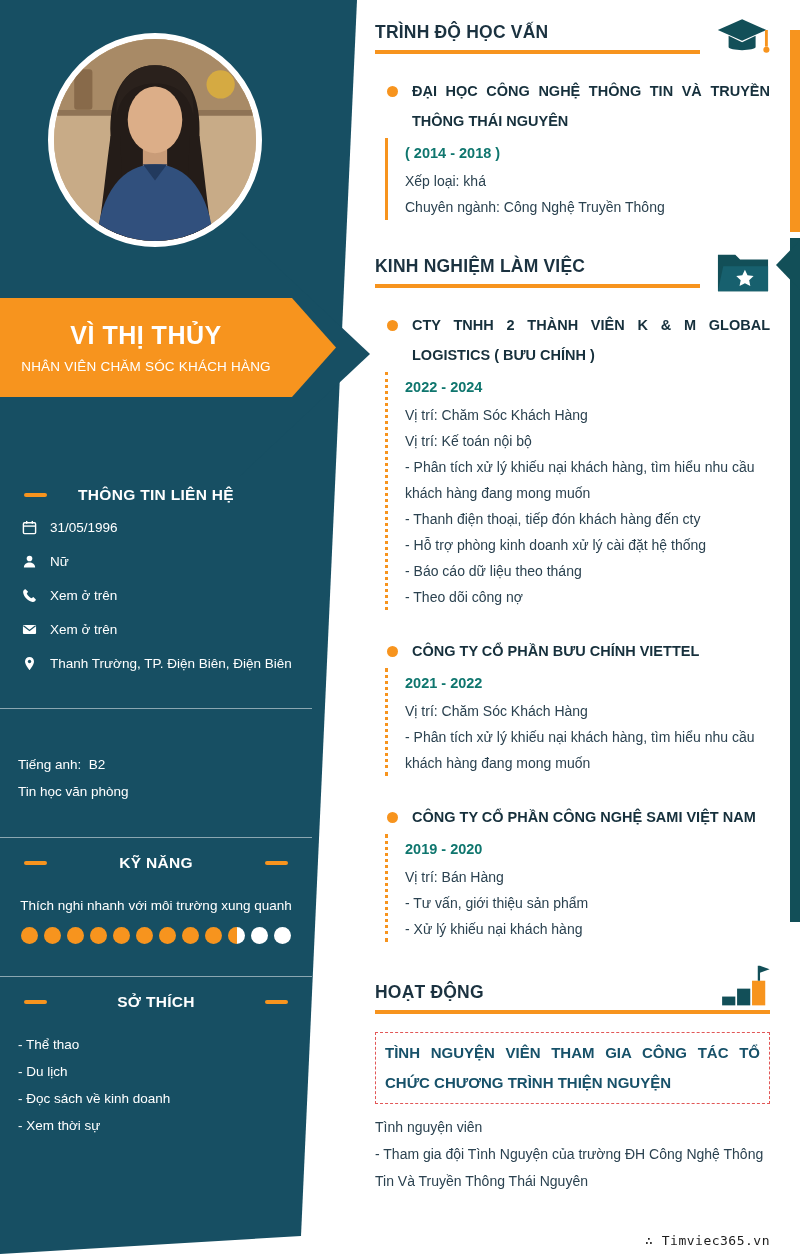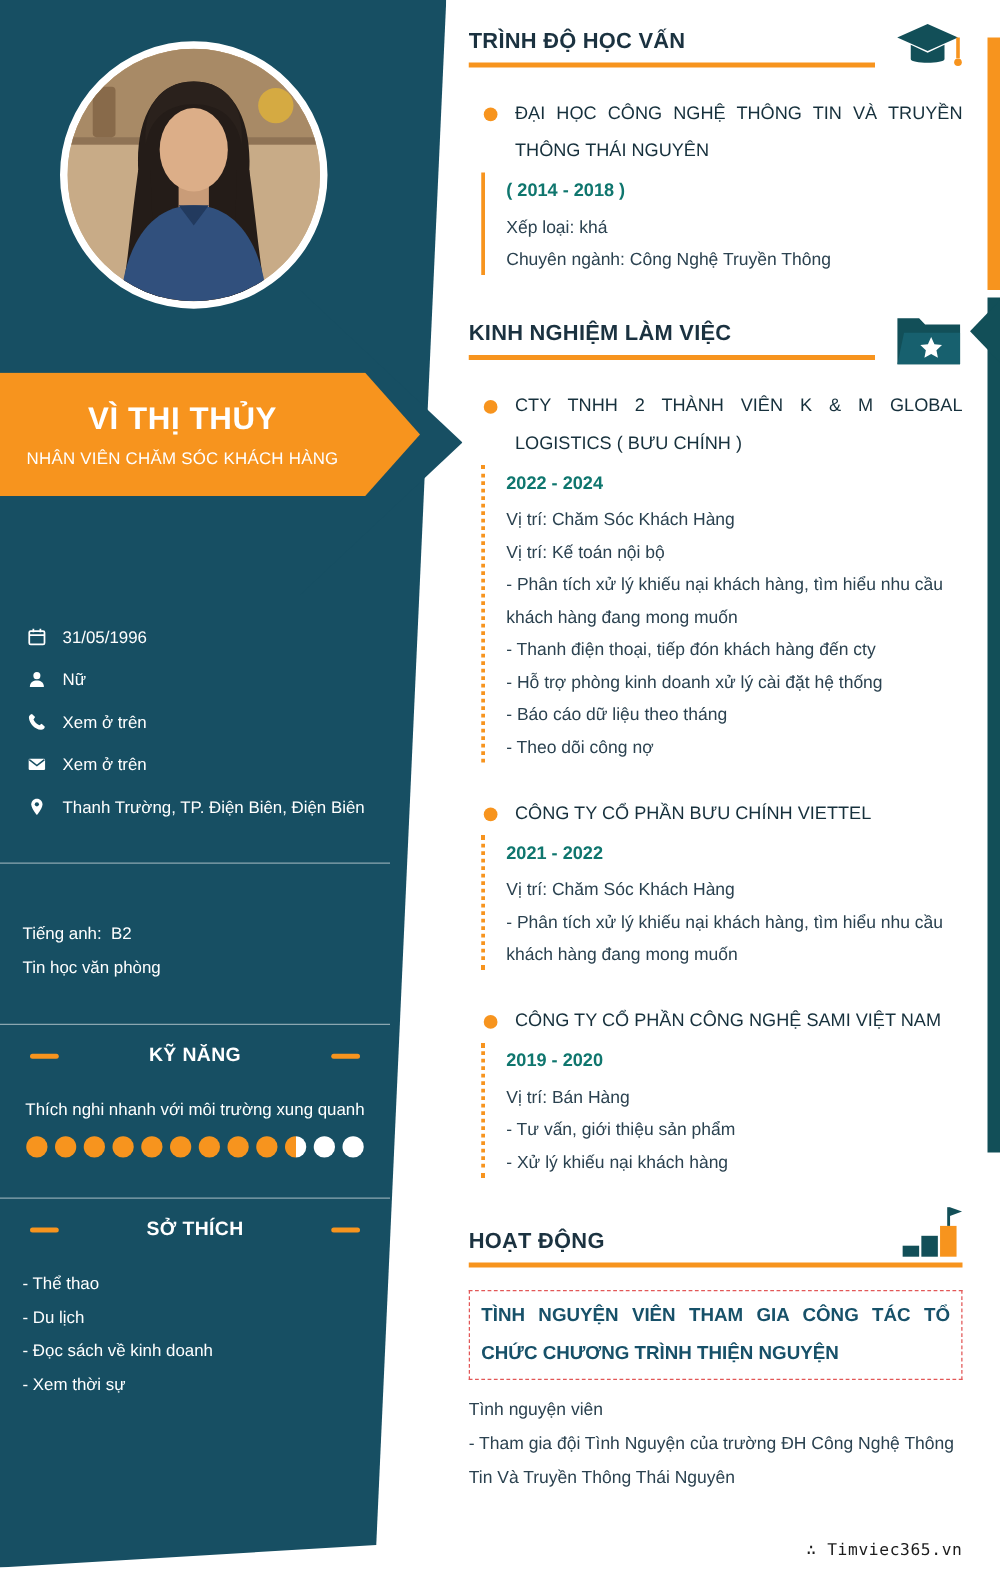--- a/index.html
+++ b/index.html
@@ -70,21 +70,21 @@
   .sec-title{font-size:17.5px;font-weight:bold;color:#1B3240;letter-spacing:.2px;}
   .sec-underline{height:4px;background:var(--orange);margin-top:7px;}
   .sec-icon{width:54px;height:46px;flex:none;margin-top:-6px;}
   .sec-icon svg{display:block;width:100%;height:100%;}
   .sec-header-activities{position:relative;}
   .sec-icon-abs{position:absolute;right:0;top:-18px;width:50px;height:44px;}
   .sec-icon-abs svg{display:block;width:100%;height:100%;}
 
   .entry-head{display:flex;margin-top:14px;}
   .bullet{width:11px;height:11px;border-radius:50%;background:var(--orange);flex:none;margin:10px 14px 0 12px;}
-  .entry-title{flex:1;font-size:14.5px;font-weight:normal;color:#16303C;line-height:30px;text-align:justify;}
+  .entry-title{flex:1;font-size:14.5px;font-weight:bold;color:#16303C;line-height:30px;text-align:justify;}
   .left-block{margin:2px 0 0 10px;padding-left:17px;}
   .solid-block{border-left:3px solid var(--orange);}
   .dotted-block{border-left:3px dotted var(--orange);}
   .years{font-size:14.5px;font-weight:bold;color:#0f766e;line-height:30px;}
   .detail-line{font-size:14px;color:#2B4250;line-height:26px;}
 
   .sec-education{margin-bottom:36px;}
   .sec-experience{margin-bottom:40px;}
   .job{margin-bottom:26px;}
   .job:last-child{margin-bottom:0;}
@@ -124,20 +124,25 @@
   </div>
 
   <div class="name-banner">
     <div class="name">VÌ THỊ THỦY</div>
     <div class="job-title">NHÂN VIÊN CHĂM SÓC KHÁCH HÀNG</div>
   </div>
 
   <div class="sidebar-content">
 
     <div class="sb-section">
+      <div class="sb-heading">
+        <span class="dash"></span>
+        <span class="sb-heading-text">THÔNG TIN LIÊN HỆ</span>
+        <span class="dash dash-hidden"></span>
+      </div>
       <div class="contact-list" id="contact-list">
           <div class="contact-item">
             <span class="c-icon">
               <svg viewBox="0 0 16 16">
                 <rect x="1.5" y="3" width="13" height="11.5" rx="1.2" fill="none" stroke="#fff" stroke-width="1.5"></rect>
                 <line x1="1.5" y1="6.5" x2="14.5" y2="6.5" stroke="#fff" stroke-width="1.5"></line>
                 <line x1="5" y1="1" x2="5" y2="4" stroke="#fff" stroke-width="1.5"></line>
                 <line x1="11" y1="1" x2="11" y2="4" stroke="#fff" stroke-width="1.5"></line>
               </svg>
             </span>

